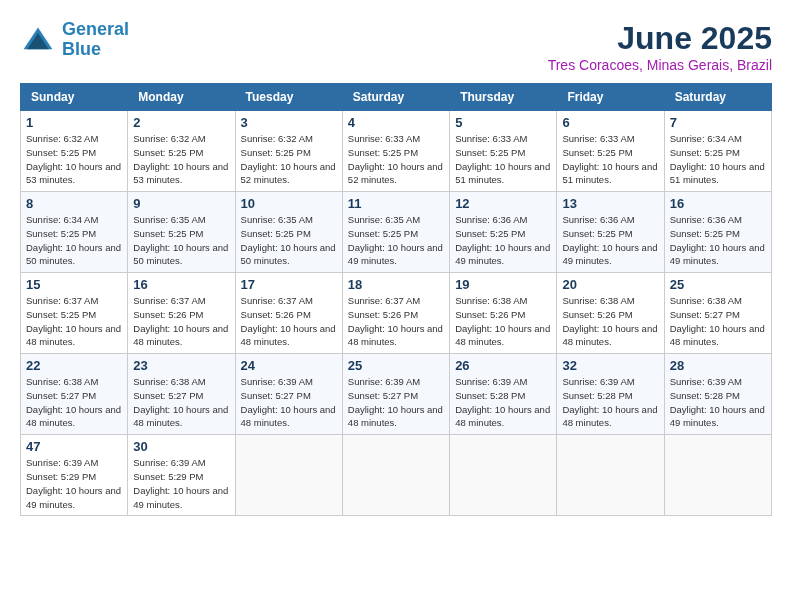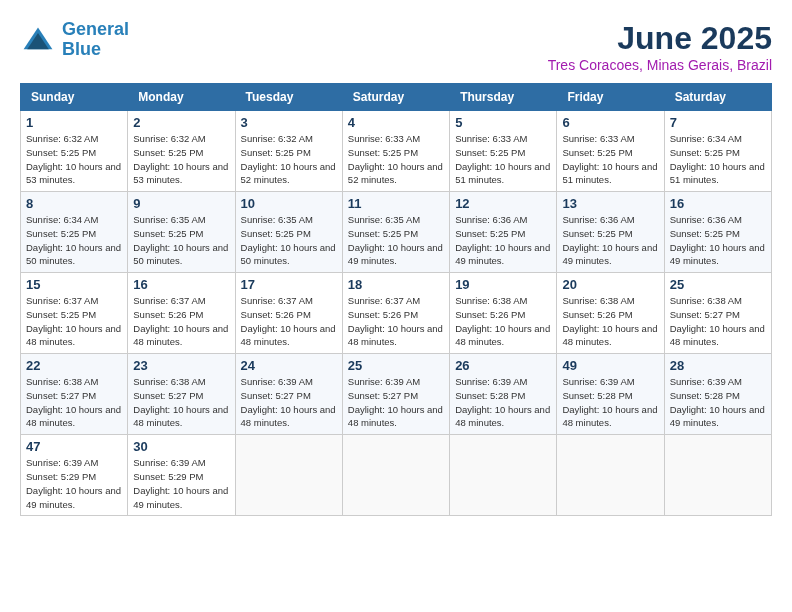--- a/index.html
+++ b/index.html
@@ -225,21 +225,21 @@
         </td>
         <td>
           <div class="day-number">25</div>
           <div class="day-info">Sunrise: 6:39 AM<br>Sunset: 5:27 PM<br>Daylight: 10 hours and 48 minutes.</div>
         </td>
         <td>
           <div class="day-number">26</div>
           <div class="day-info">Sunrise: 6:39 AM<br>Sunset: 5:28 PM<br>Daylight: 10 hours and 48 minutes.</div>
         </td>
         <td>
-          <div class="day-number">49</div>
+          <div class="day-number">32</div>
           <div class="day-info">Sunrise: 6:39 AM<br>Sunset: 5:28 PM<br>Daylight: 10 hours and 48 minutes.</div>
         </td>
         <td>
           <div class="day-number">28</div>
           <div class="day-info">Sunrise: 6:39 AM<br>Sunset: 5:28 PM<br>Daylight: 10 hours and 49 minutes.</div>
         </td>
       </tr>
       <tr>
         <td>
           <div class="day-number">47</div>

